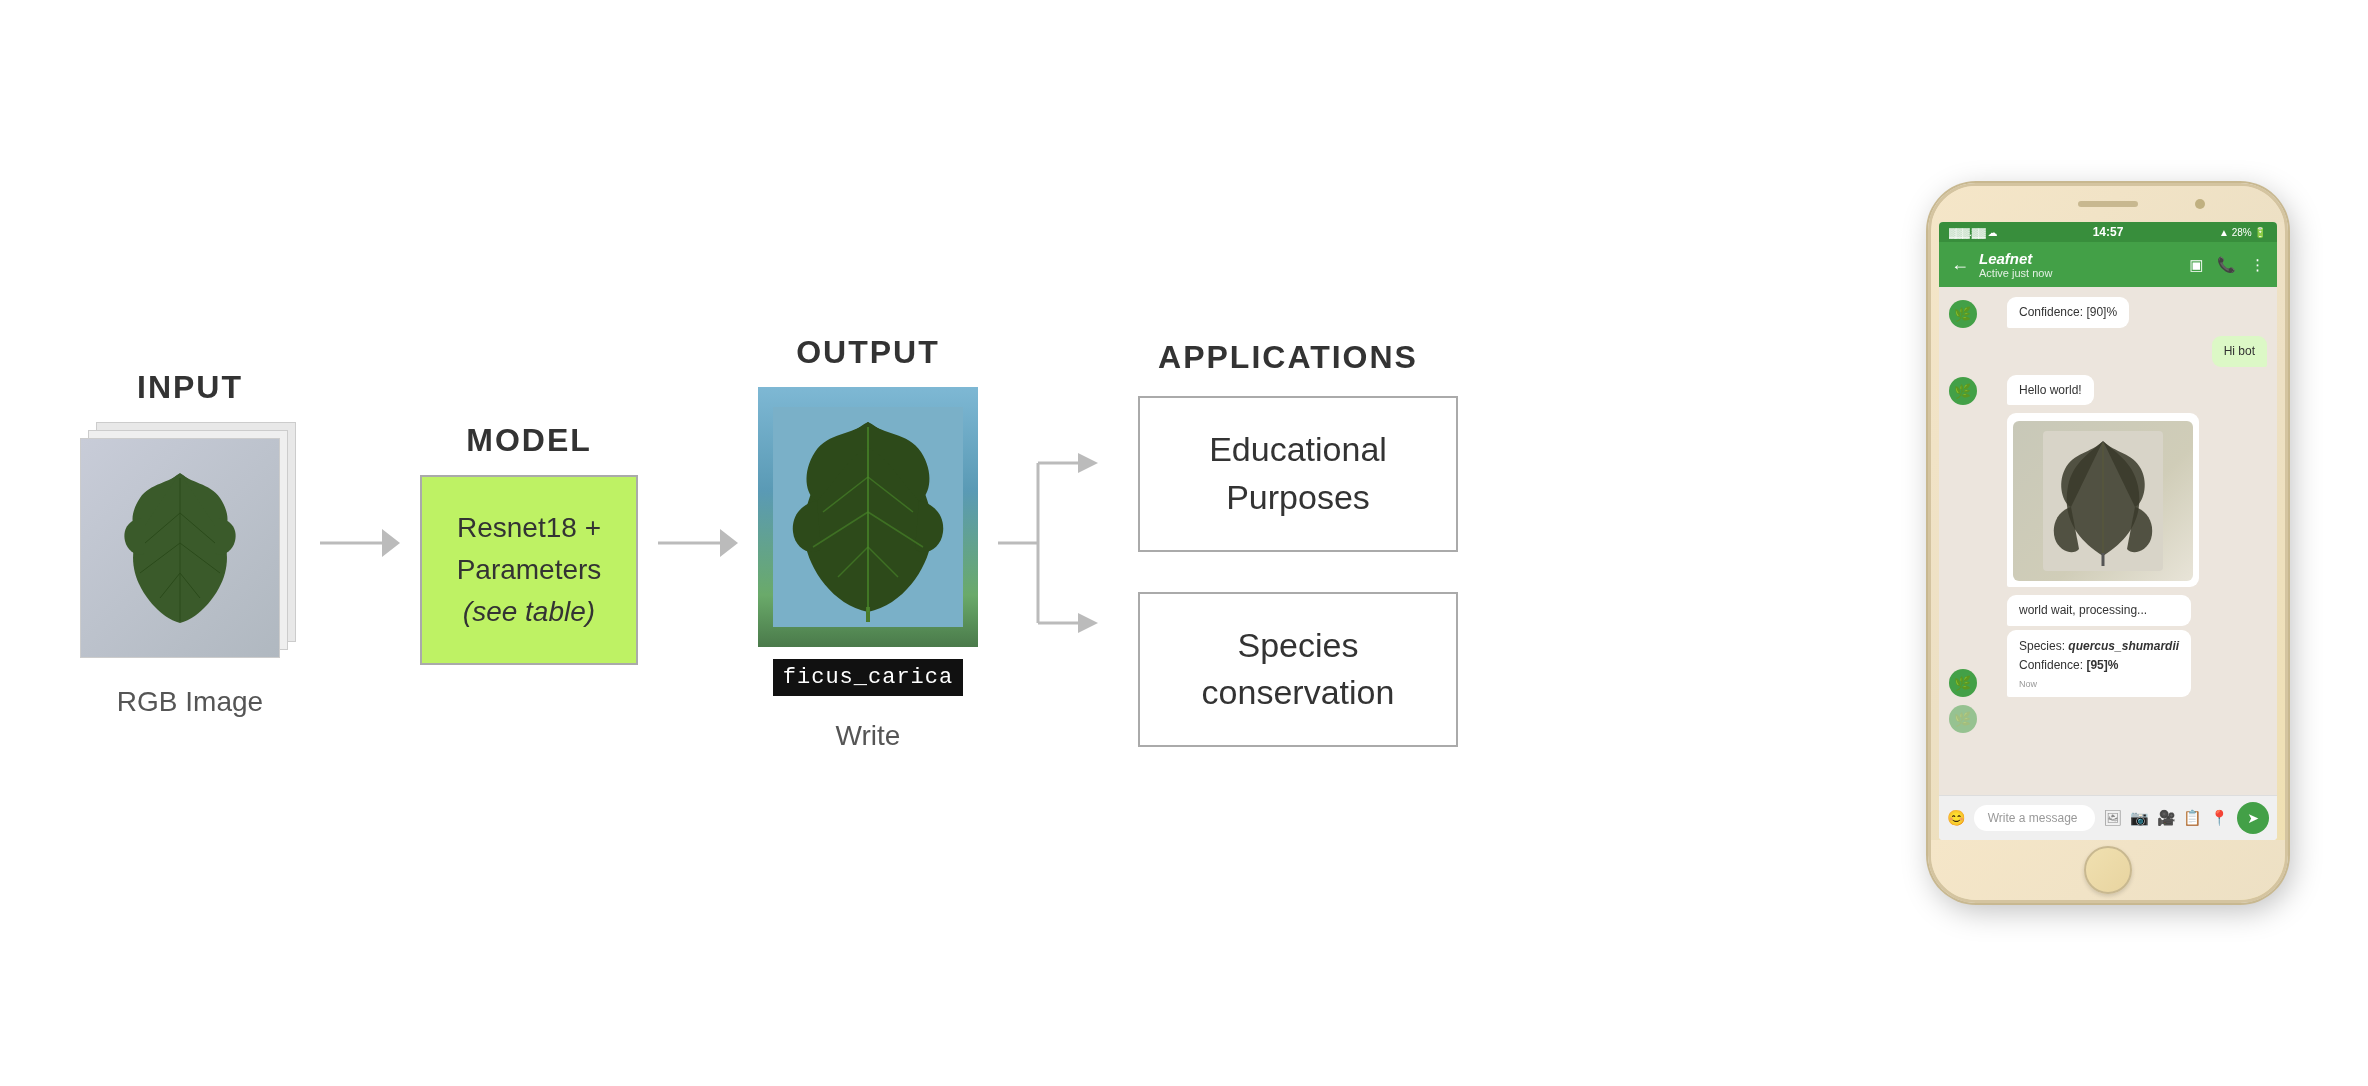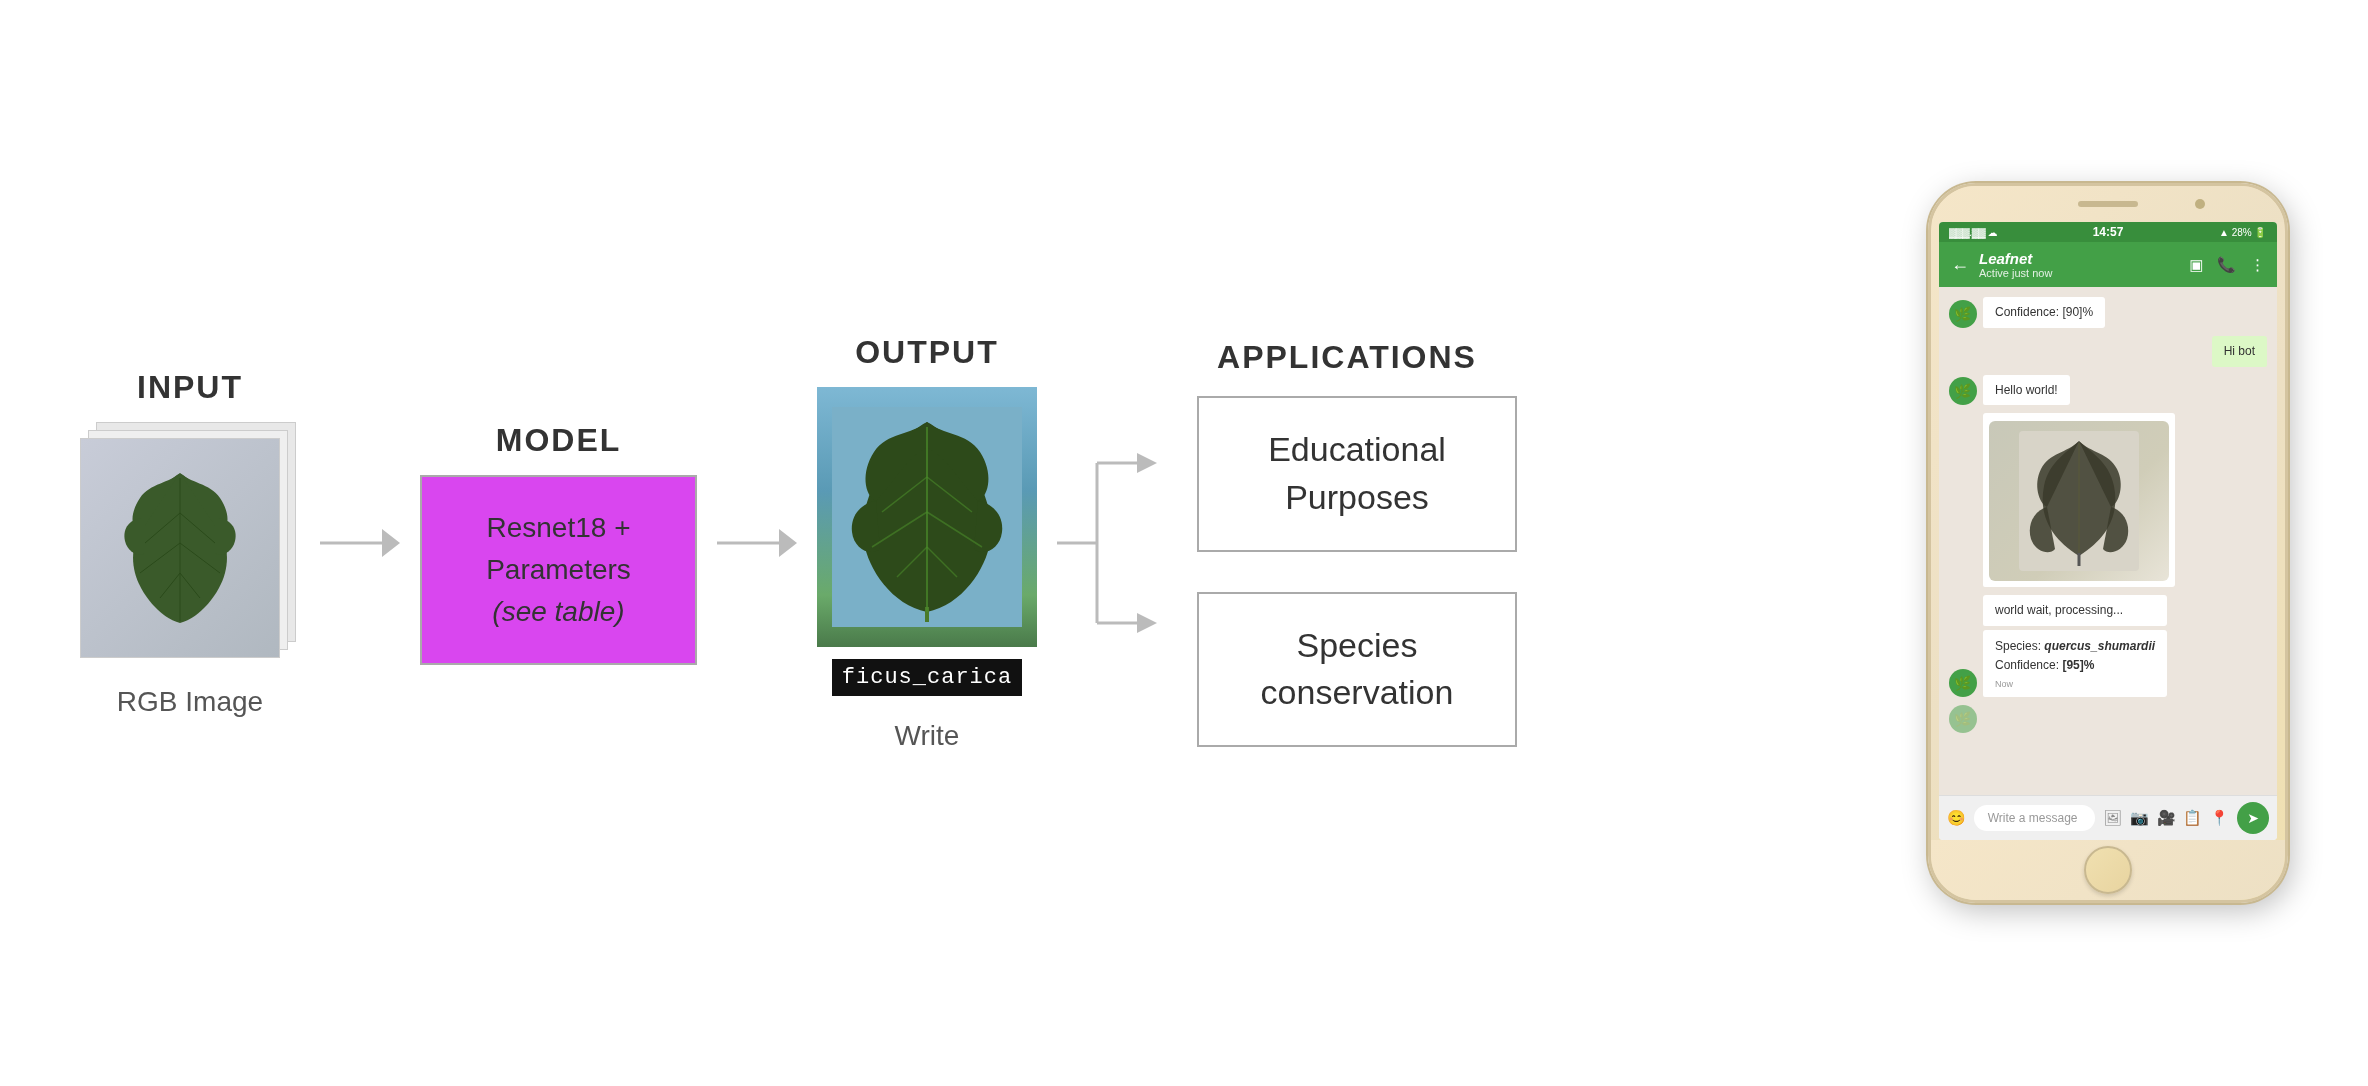--- a/index.html
+++ b/index.html
@@ -88,24 +88,24 @@
 
     
     .leaf-svg-input {
       width: 140px;
       height: 170px;
     }
 
     
     .model-box {
       border: 2px solid #aaa;
-      background: #d946ef;
+      background: #bef264;
       padding: 30px 40px;
       text-align: center;
-      width: 277px;
+      width: 218px;
       min-height: 130px;
       display: flex;
       align-items: center;
       justify-content: center;
     }
     .model-box-text {
       font-size: 28px;
       color: #333;
       line-height: 1.5;
       font-family: Arial, sans-serif;
@@ -371,26 +371,27 @@
       background: #43a047;
       display: flex;
       align-items: center;
       justify-content: center;
       color: white;
       font-size: 14px;
       flex-shrink: 0;
     }
 
     .bubble {
-      border-radius: 3px;
+      border-radius: 9px;
       padding: 7px 12px;
       max-width: 220px;
       font-size: 12px;
       line-height: 1.4;
       position: relative;
+      margin-left: 24px;
     }
     .bubble.received {
       background: white;
       color: #333;
       border-bottom-left-radius: 2px;
     }
     .bubble.sent {
       background: #dcf8c6;
       color: #333;
       border-bottom-right-radius: 2px;

